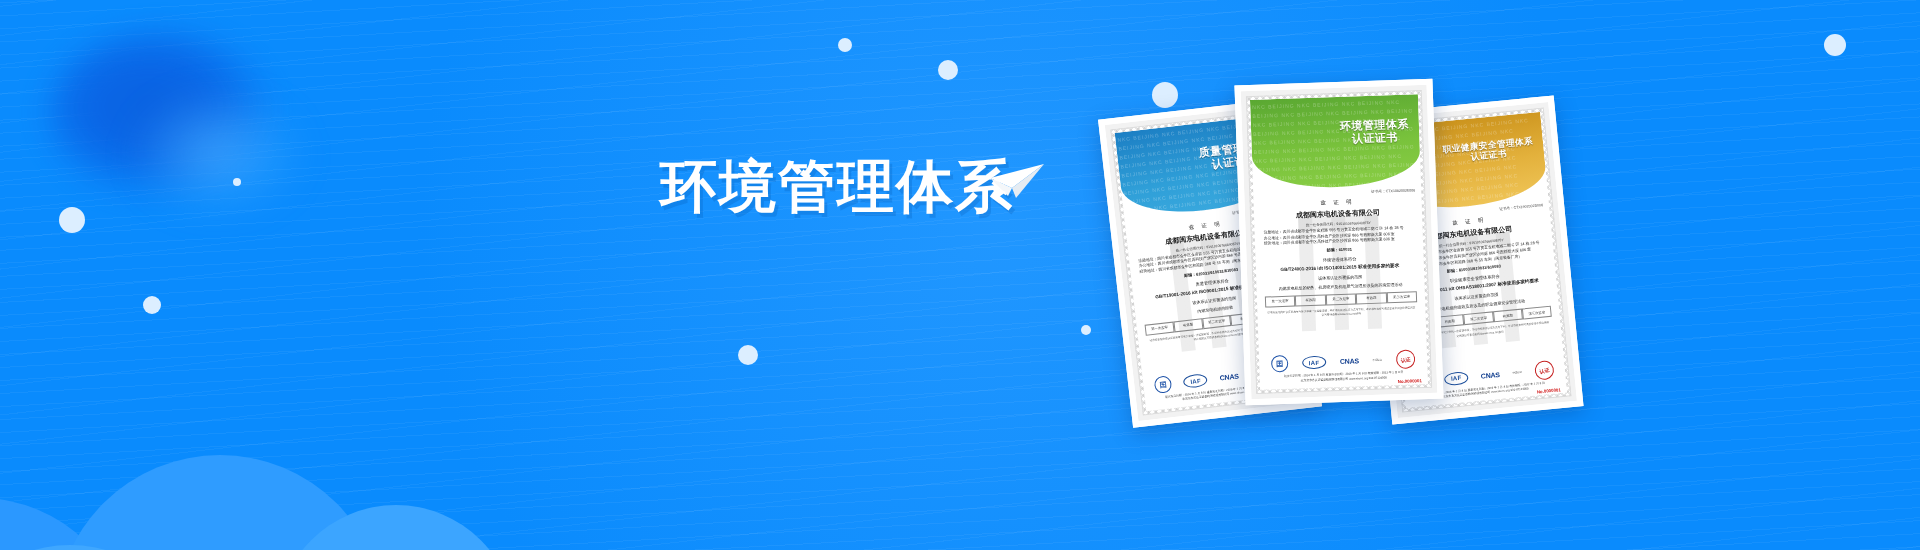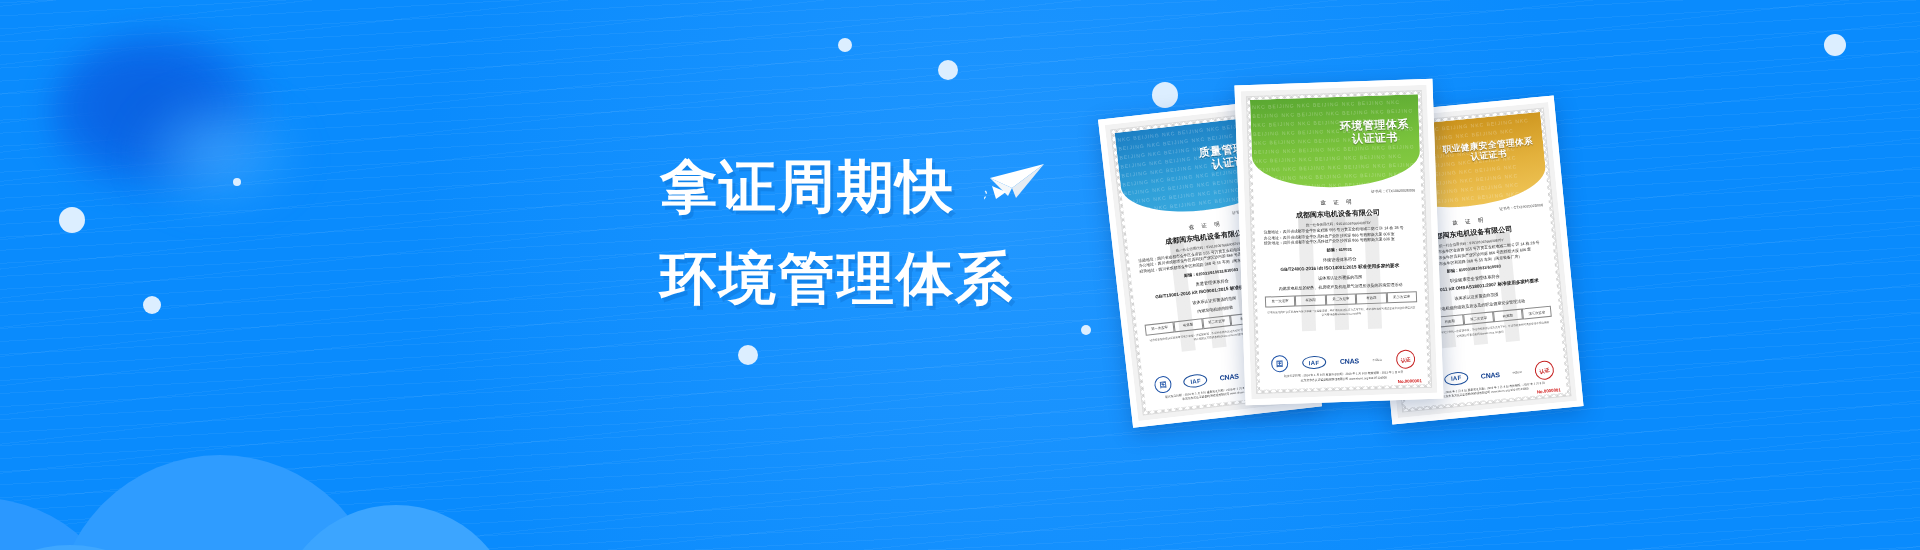--- a/index.html
+++ b/index.html
@@ -298,21 +298,20 @@
       <div class="dot halo-lg" style="left: 1152px; top: 82px; width: 26px; height: 26px;"></div>
       <div class="dot halo-lg" style="left: 1824px; top: 34px; width: 22px; height: 22px;"></div>
       <div class="dot plain" style="left: 233px; top: 178px; width: 8px; height: 8px;"></div>
       <div class="dot halo-lg" style="left: 59px; top: 207px; width: 26px; height: 26px;"></div>
       <div class="dot" style="left: 143px; top: 296px; width: 18px; height: 18px;"></div>
       <div class="dot" style="left: 738px; top: 345px; width: 20px; height: 20px;"></div>
       <div class="dot plain" style="left: 1081px; top: 325px; width: 10px; height: 10px;"></div>
     </div>
 
   <div class="headline">
-    <div class="line">拿证周期快</div>
     <div class="line">环境管理体系</div>
   </div>
 
   <div class="plane">
     <svg width="72" height="58" viewBox="0 0 72 58" xmlns="http://www.w3.org/2000/svg">
       <path d="M6 26 L60 12 L28 36 Z" fill="#ffffff"></path>
       <path d="M28 36 L60 12 L32 46 Z" fill="#e6ecf2"></path>
       <path d="M6 26 L28 36 L24 44 Z" fill="#f4f7fa"></path>
       <path d="M8 34 L22 40 L12 47 Z" fill="#ffffff"></path>
       <path d="M-10 54 C -2 50, 4 44, 2 40 C 0 37, -5 40, -3 44" fill="none" stroke="#ffffff" stroke-width="1.4" stroke-dasharray="3 3" opacity=".85"></path>

